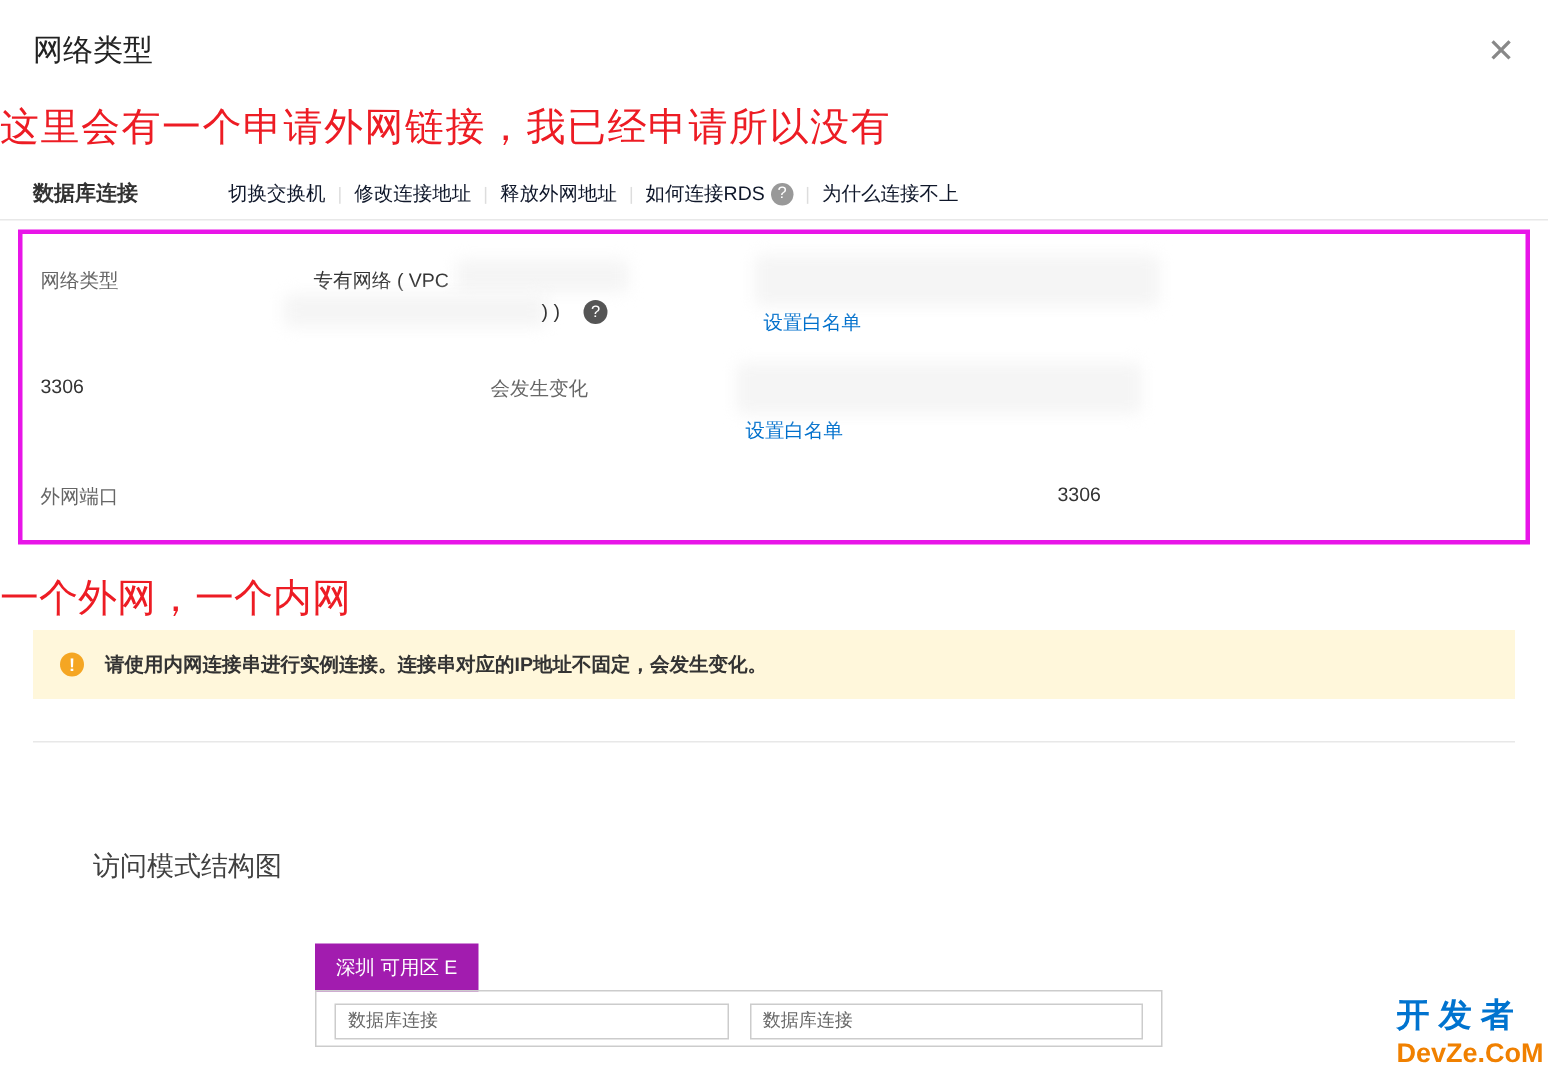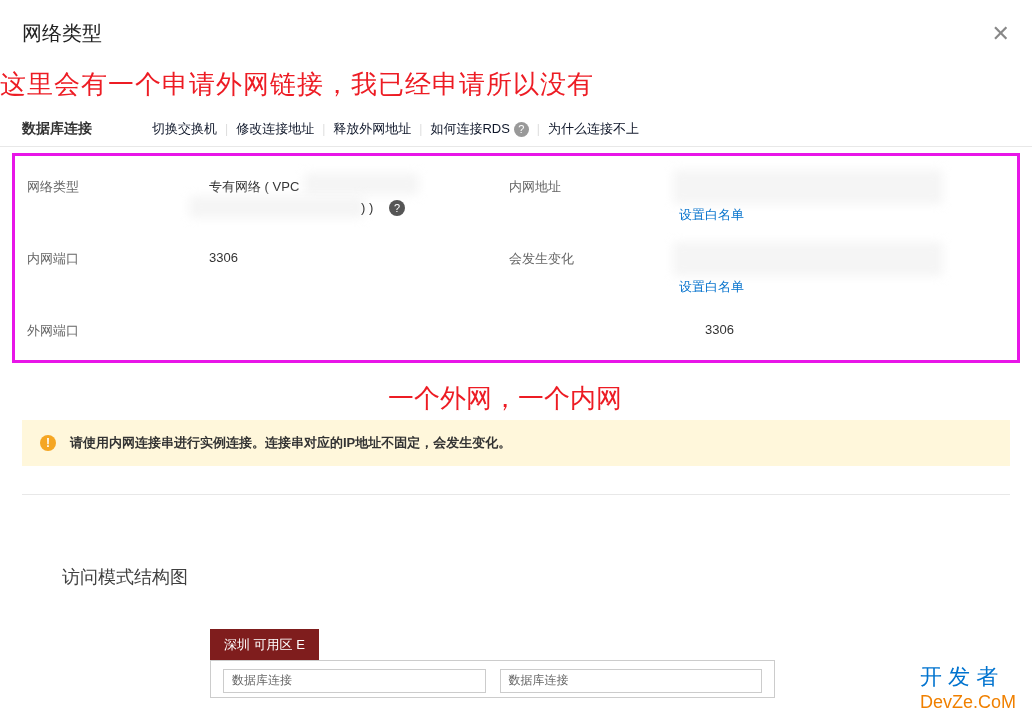--- a/index.html
+++ b/index.html
@@ -130,21 +130,21 @@
       border-radius: 50%;
       background: #555;
       color: #fff;
       font-size: 11px;
       text-align: center;
       line-height: 16px;
       margin-left: 6px;
       vertical-align: middle;
     }
     .red-annotation-right {
-      text-align: center;
+      text-align: left;
       font-size: 26px;
       color: #ed1c24;
       padding-right: 22px;
       margin-top: 18px;
     }
     .notice-bar {
       background: #fff7db;
       padding: 14px 18px;
       margin: 4px 22px 0 22px;
       display: flex;
@@ -175,21 +175,21 @@
     .diagram-title {
       font-size: 18px;
       color: #404040;
       margin: 70px 0 0 62px;
     }
     .diagram-area {
       margin: 40px 22px 0 210px;
       position: relative;
     }
     .zone-badge {
-      background: #7f1d1d;
+      background: #a21caf;
       color: #fff;
       font-size: 13px;
       padding: 7px 14px;
       display: inline-block;
     }
     .zone-box {
       border: 1px solid #ccc;
       height: 38px;
       width: 565px;
       position: relative;
@@ -203,24 +203,24 @@
       flex: 1;
       height: 24px;
       background: #fff;
       font-size: 12px;
       color: #666;
       padding: 2px 8px;
       overflow: hidden;
     }
     .watermark {
       position: absolute;
-      right: 16px;
+      right: 3px;
       bottom: 2px;
       font-size: 22px;
-      font-weight: normal;
+      font-weight: bold;
       pointer-events: none;
     }
     .wm-blue { color: #0073cf; }
     .wm-orange { color: #f08000; }
   </style>
 </head>
 <body>
 
 <div class="modal-header">
   <div class="modal-title">网络类型</div>
@@ -247,30 +247,28 @@
   <div class="info-row">
     <div class="info-label">网络类型</div>
     <div class="info-value">
       <span>专有网络 ( VPC</span>
       <div class="blur-box" style="left:95px;top:-5px;width:115px;height:22px;"></div>
       <div class="blur-box" style="left:-20px;top:18px;width:175px;height:22px;"></div>
       <span style="position:absolute;left:152px;top:22px;">) )</span>
       <span class="help-dark" style="position:absolute;left:174px;top:22px;">?</span>
     </div>
     <div class="right-col">
-      <div class="right-label">内网地址</div>
       <div class="right-value">
         <div class="blur-box" style="left:-6px;top:-8px;width:270px;height:34px;"></div>
         <span class="whitelist-link">设置白名单</span>
       </div>
     </div>
   </div>
 
   <div class="info-row">
-    <div class="info-label">内网端口</div>
     <div class="info-value">3306</div>
     <div class="right-col">
       <div class="right-label">会发生变化</div>
       <div class="right-value">
         <div class="blur-box" style="left:-6px;top:-8px;width:270px;height:34px;"></div>
         <span class="whitelist-link">设置白名单</span>
       </div>
     </div>
   </div>
 

